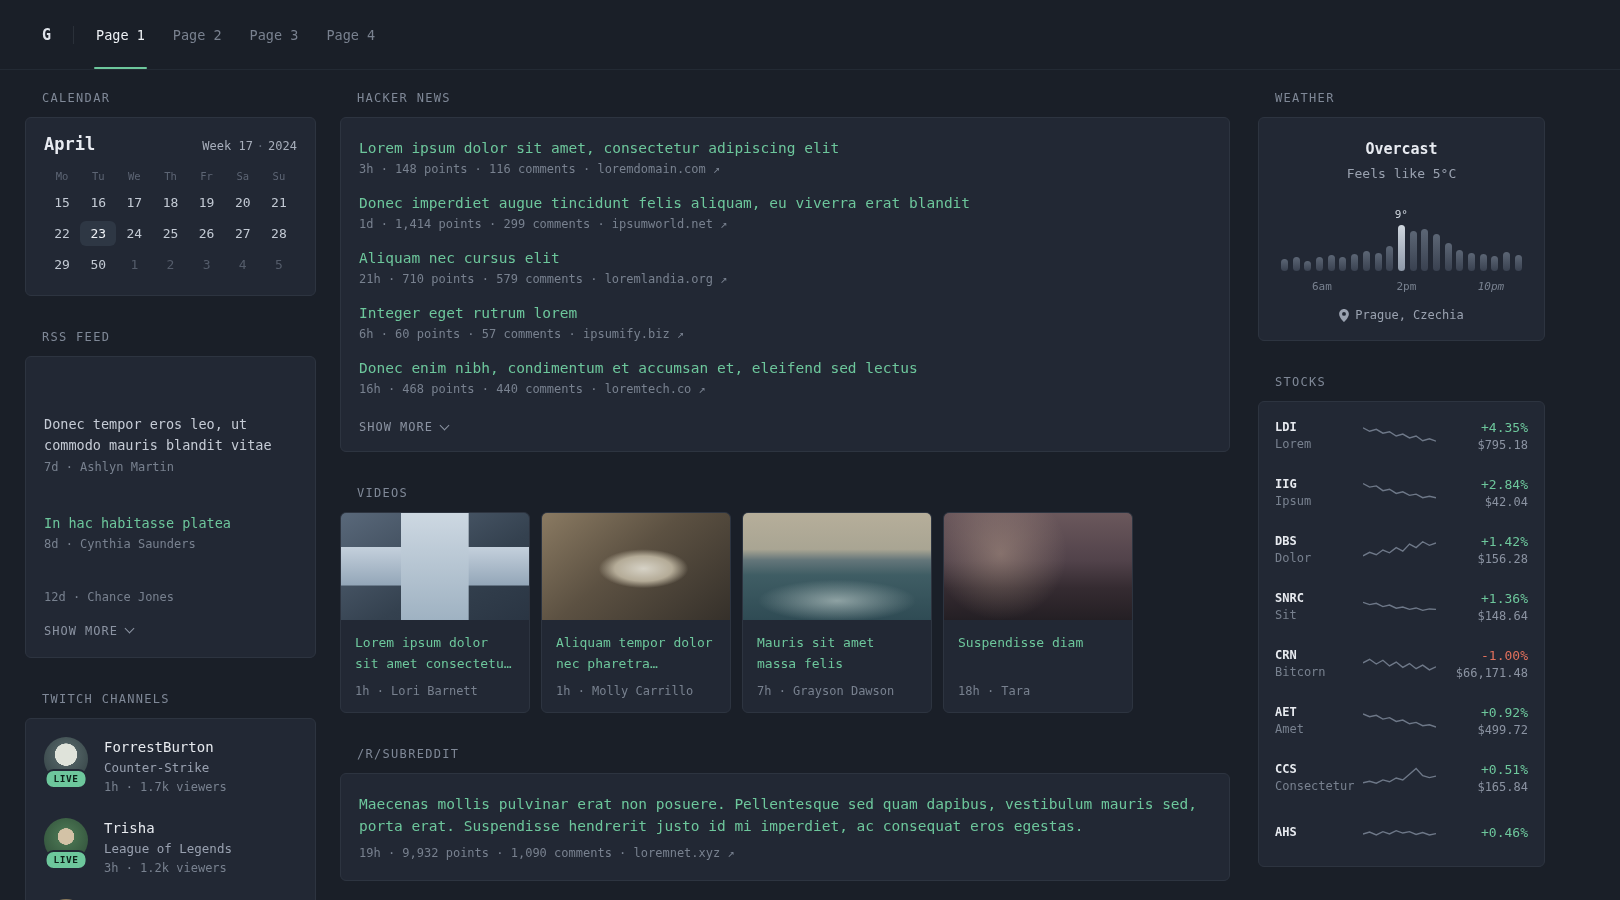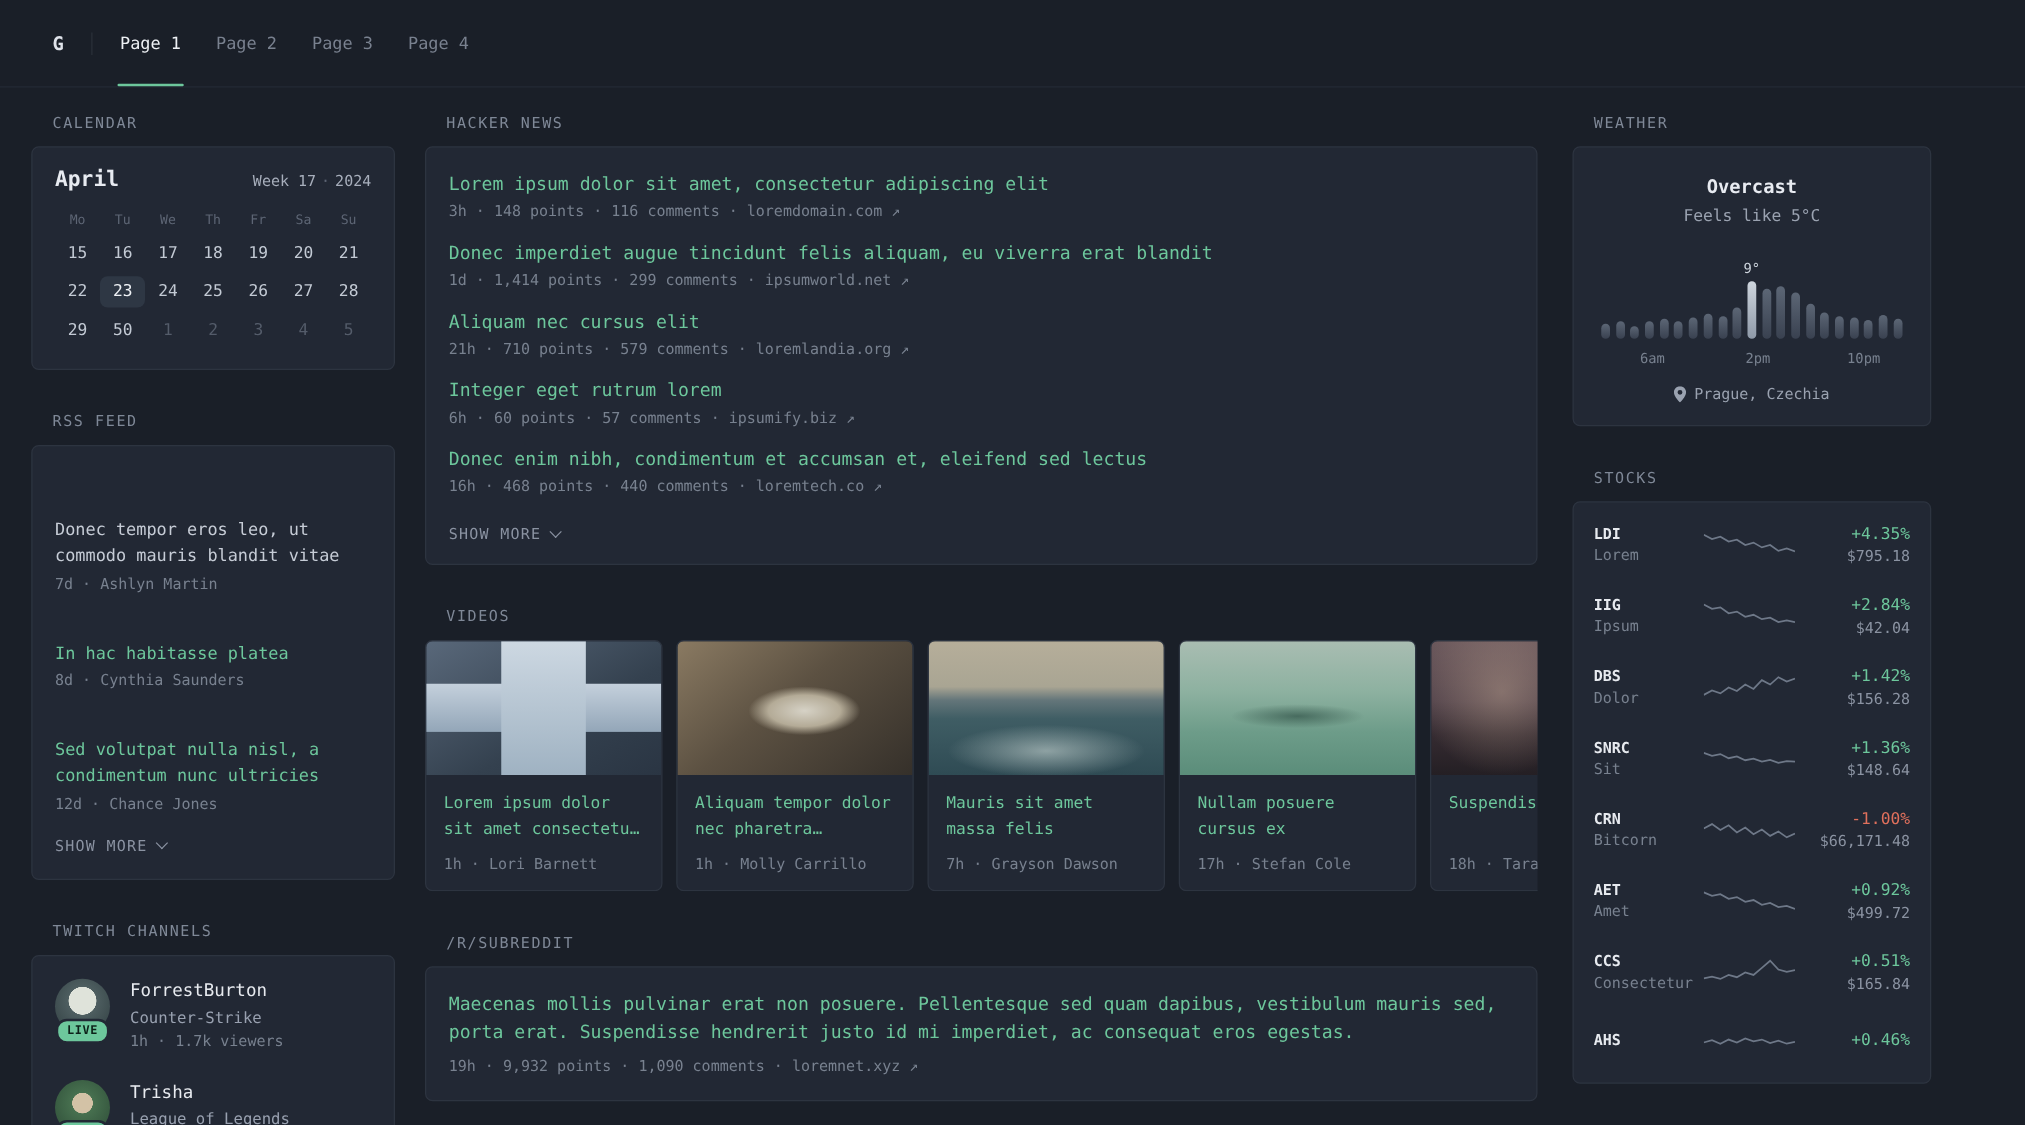--- a/index.html
+++ b/index.html
@@ -113,21 +113,21 @@
   .w-cond { font-size:15px; font-weight:600; color:var(--bright); }
   .w-feels { font-size:13px; color:#9aa2b0; margin-top:8px; }
   .w-chart { margin-top:26px; height:64px; display:flex; align-items:flex-end; justify-content:space-between; padding:0 2px; }
   .wbar { width:7px; border-radius:3.5px; background:linear-gradient(#5c6675,#394150); position:relative; }
   .wbar.hl { background:linear-gradient(#cfd6de,#8e99a8); }
   .wtemp { position:absolute; top:-17px; left:50%; transform:translateX(-50%); font-size:11px; color:#cfd6de; }
   .w-times { position:relative; height:15px; margin-top:9px; font-size:11px; color:var(--dim); }
   .w-times span { position:absolute; transform:translateX(-50%); }
   .w-times span:nth-child(1){ left:17.5%; }
   .w-times span:nth-child(2){ left:52%; }
-  .w-times span:nth-child(3){ left:86.5%; }
+  .w-times span:nth-child(3){ left:86.5%;font-style:italic; }
   .w-loc { margin-top:13px; display:flex; justify-content:center; align-items:center; gap:6px; font-size:12px; color:#9aa2b0; }
   .pin { flex:none; }
 
   
   .stocks-card { padding:5px 16px; }
   .stock-row { display:flex; align-items:center; padding:12.5px 0; cursor:pointer; }
   .s-left { width:88px; flex:none; }
   .s-sym { font-size:12px; font-weight:700; color:#e7eaef; }
   .s-name { font-size:12px; color:var(--dim); margin-top:3px; }
   .spark { flex:1; height:30px; min-width:0; }
@@ -203,21 +203,20 @@
       <div class="card feed-card">
         <div class="feed-item">
           <a class="feed-title muted">Donec tempor eros leo, ut commodo mauris blandit vitae</a>
           <div class="feed-meta">7d · Ashlyn Martin</div>
         </div>
         <div class="feed-item">
           <a class="feed-title">In hac habitasse platea</a>
           <div class="feed-meta">8d · Cynthia Saunders</div>
         </div>
         <div class="feed-item">
-          <a class="feed-title">Sed volutpat nulla nisl, a condimentum nunc ultricies</a>
           <div class="feed-meta">12d · Chance Jones</div>
         </div>
         <div class="show-more">
           <span>SHOW MORE</span>
           <span class="chev"></span>
         </div>
       </div>
     </section>
 
     <section class="section">
@@ -305,27 +304,20 @@
           <div class="vbody">
             <div class="vtitle">Aliquam tempor dolor nec pharetra…</div>
             <div class="vmeta">1h · Molly Carrillo</div>
           </div>
         </div>
         <div class="vcard">
           <div class="thumb th3"></div>
           <div class="vbody">
             <div class="vtitle">Mauris sit amet massa felis</div>
             <div class="vmeta">7h · Grayson Dawson</div>
-          </div>
-        </div>
-        <div class="vcard">
-          <div class="thumb th4"></div>
-          <div class="vbody">
-            <div class="vtitle">Nullam posuere cursus ex</div>
-            <div class="vmeta">17h · Stefan Cole</div>
           </div>
         </div>
         <div class="vcard">
           <div class="thumb th5"></div>
           <div class="vbody">
             <div class="vtitle">Suspendisse diam</div>
             <div class="vmeta">18h · Tara</div>
           </div>
         </div>
       </div>

